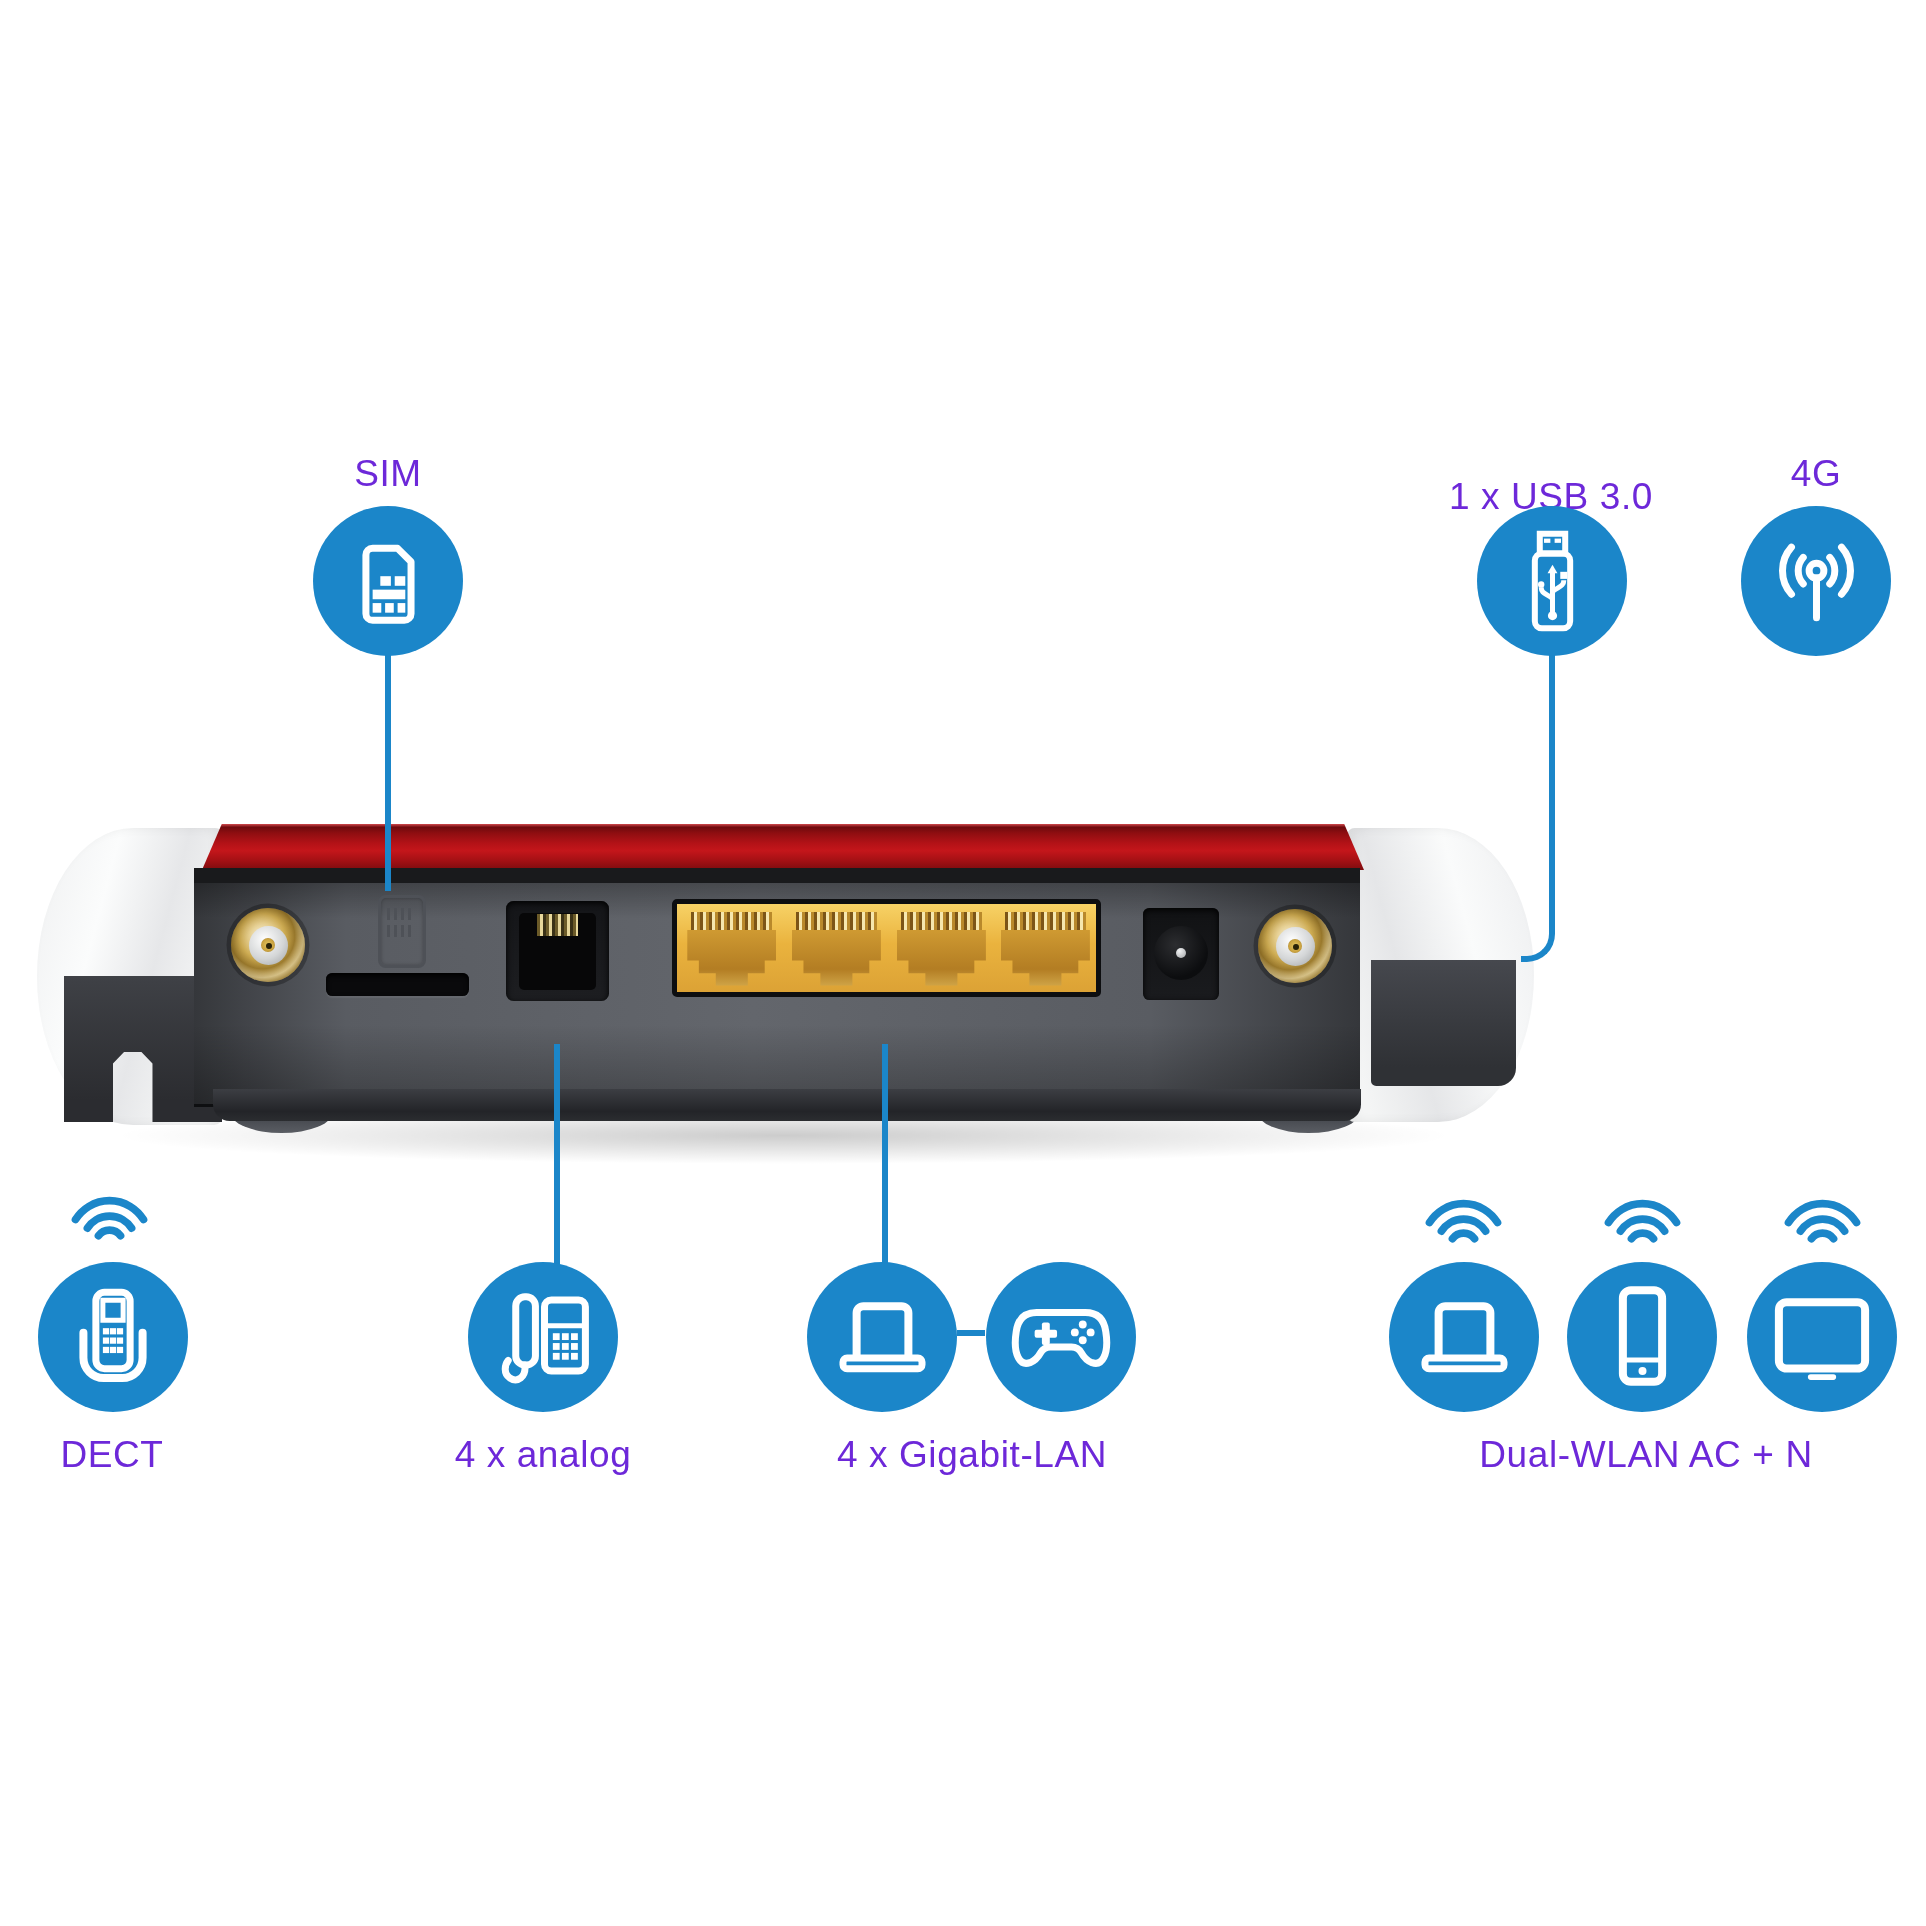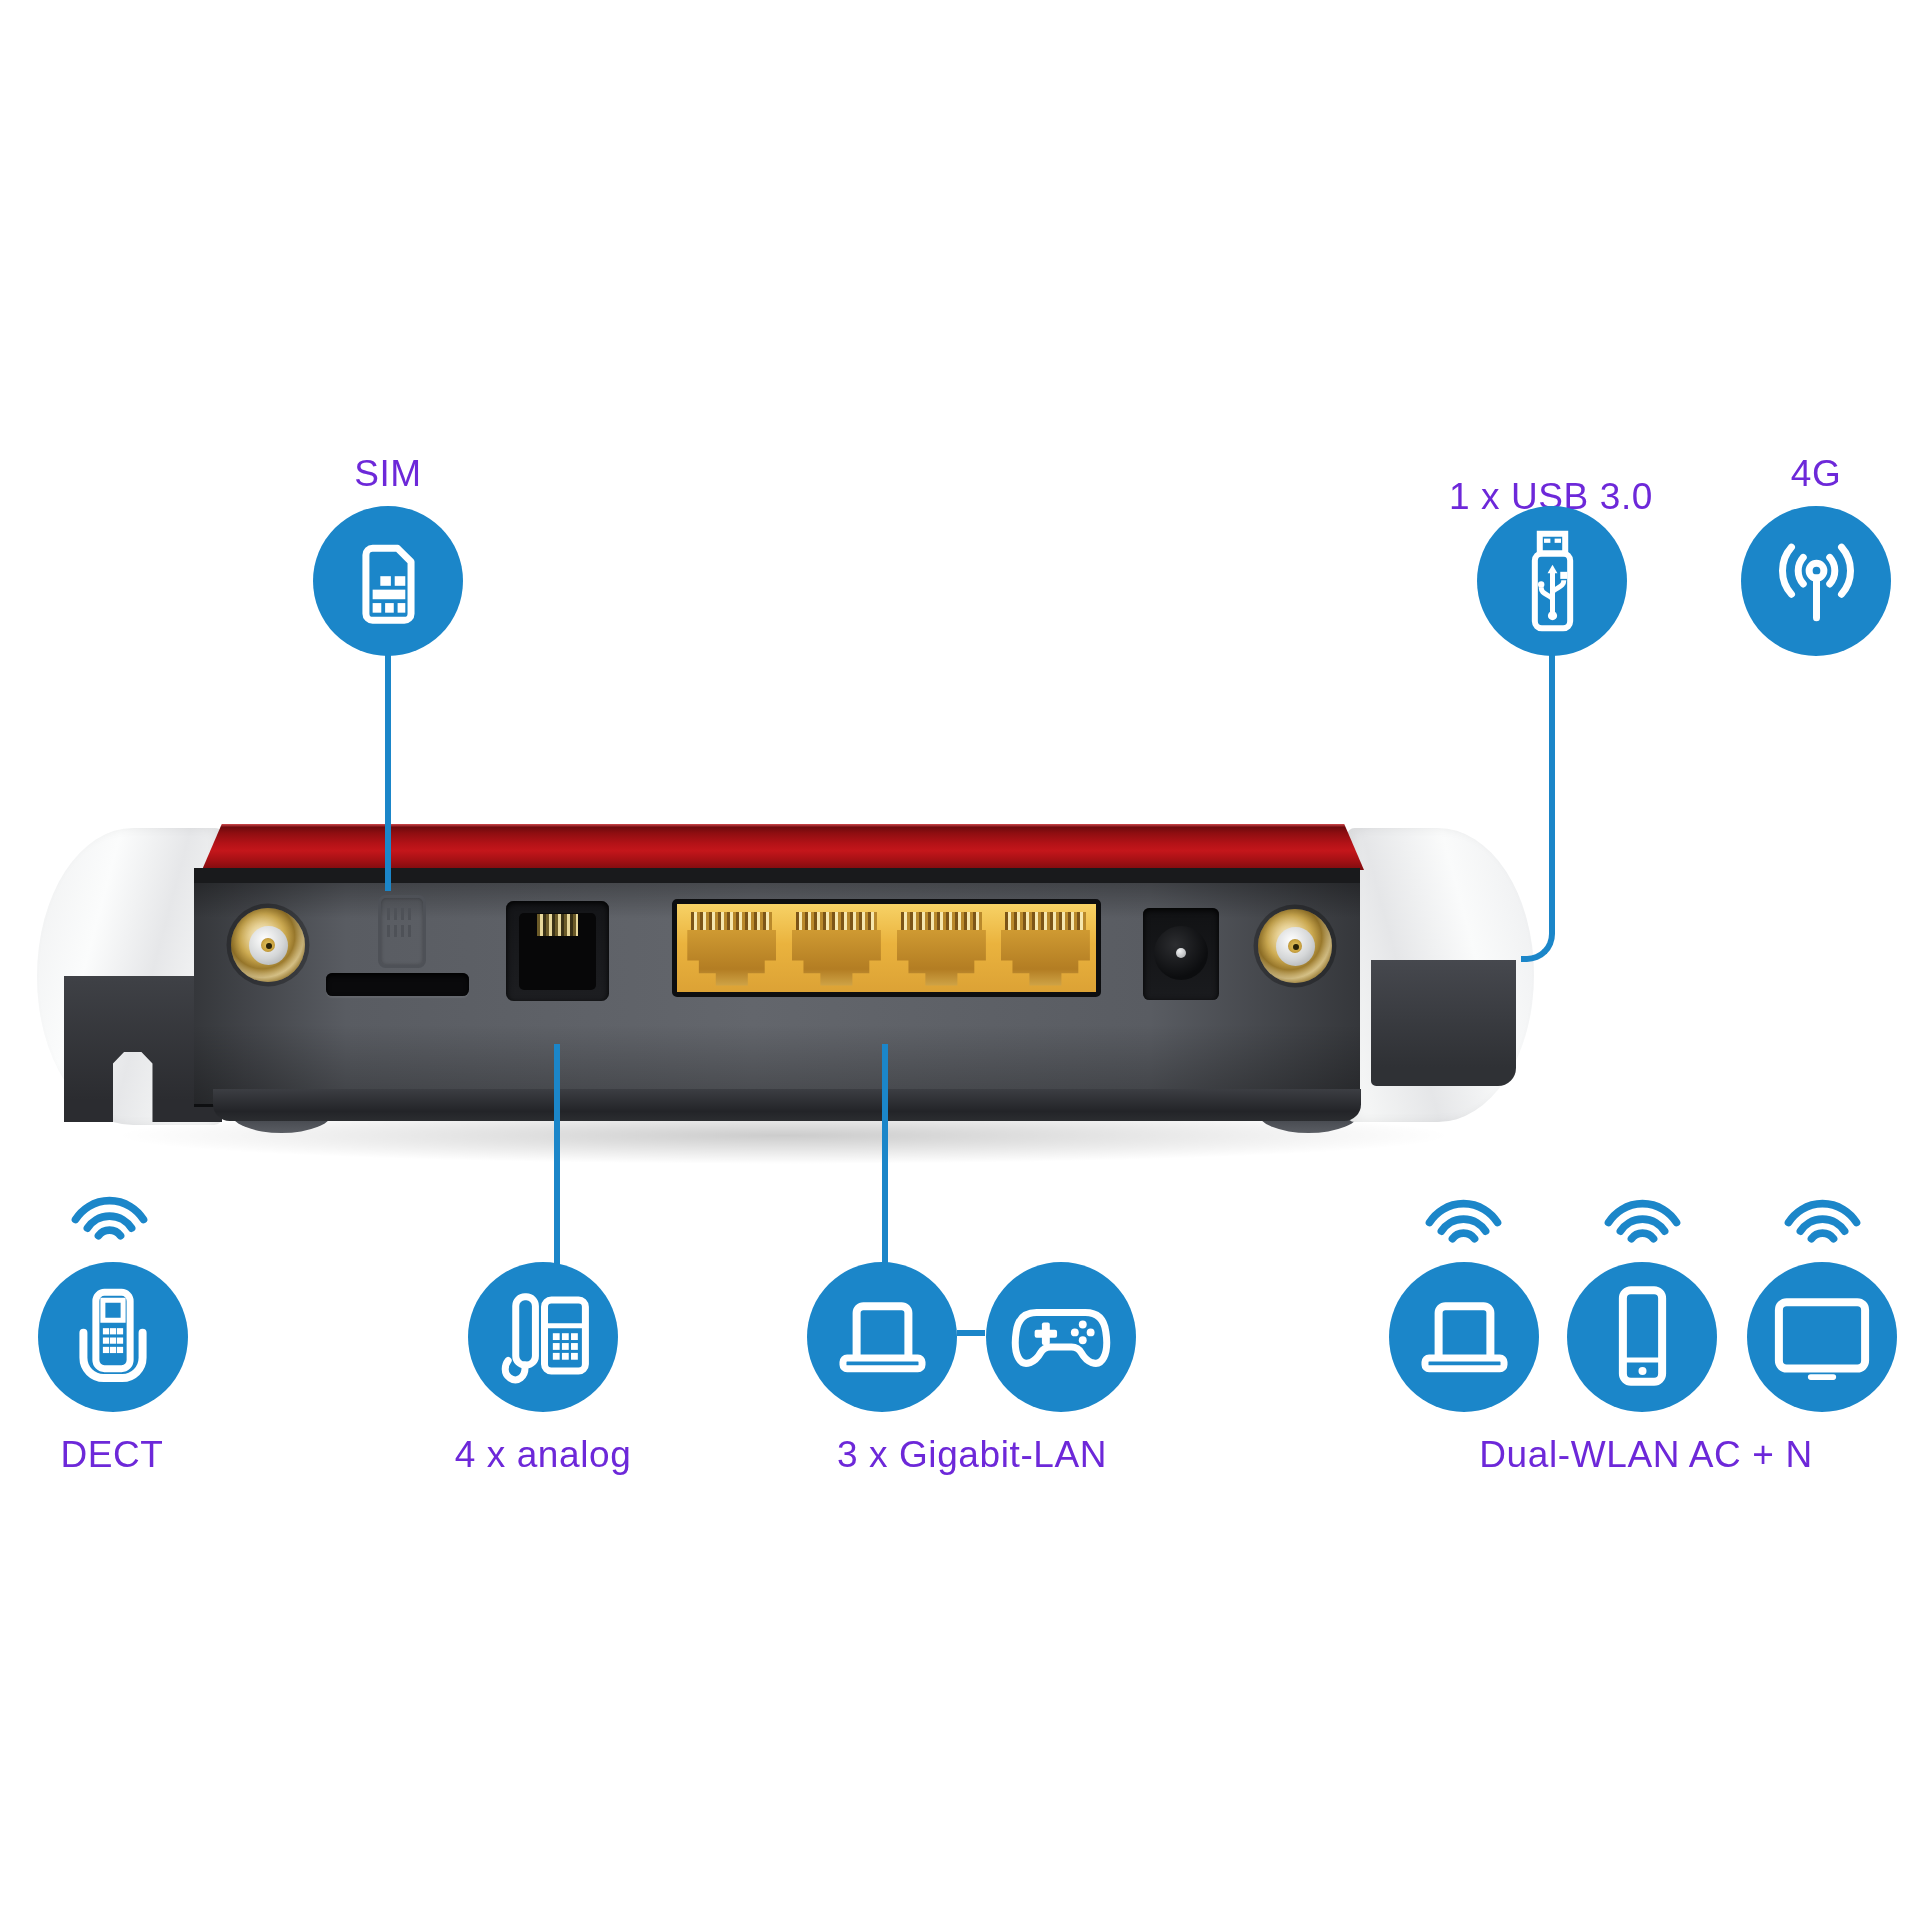--- a/index.html
+++ b/index.html
@@ -300,17 +300,17 @@
   </div>
   <div class="circle" style="left:1747px;top:1262px;">
     <svg class="icon" width="106" height="87" viewBox="0 0 150 120">
       <rect x="14" y="10" width="122" height="94" rx="11" fill="none" stroke="#fff" stroke-width="8"></rect>
       <rect x="55" y="112" width="40" height="8" rx="4" fill="#fff"></rect>
     </svg>
   </div>
 
   <div class="lbl" style="left:112px;top:1434px;">DECT</div>
   <div class="lbl" style="left:543px;top:1434px;">4 x analog</div>
-  <div class="lbl" style="left:972px;top:1434px;">3 x Gigabit-LAN</div>
+  <div class="lbl" style="left:972px;top:1434px;">4 x Gigabit-LAN</div>
   <div class="lbl" style="left:1646px;top:1434px;">Dual-WLAN AC + N</div>
 
 </div>
 
 
 </body></html>

